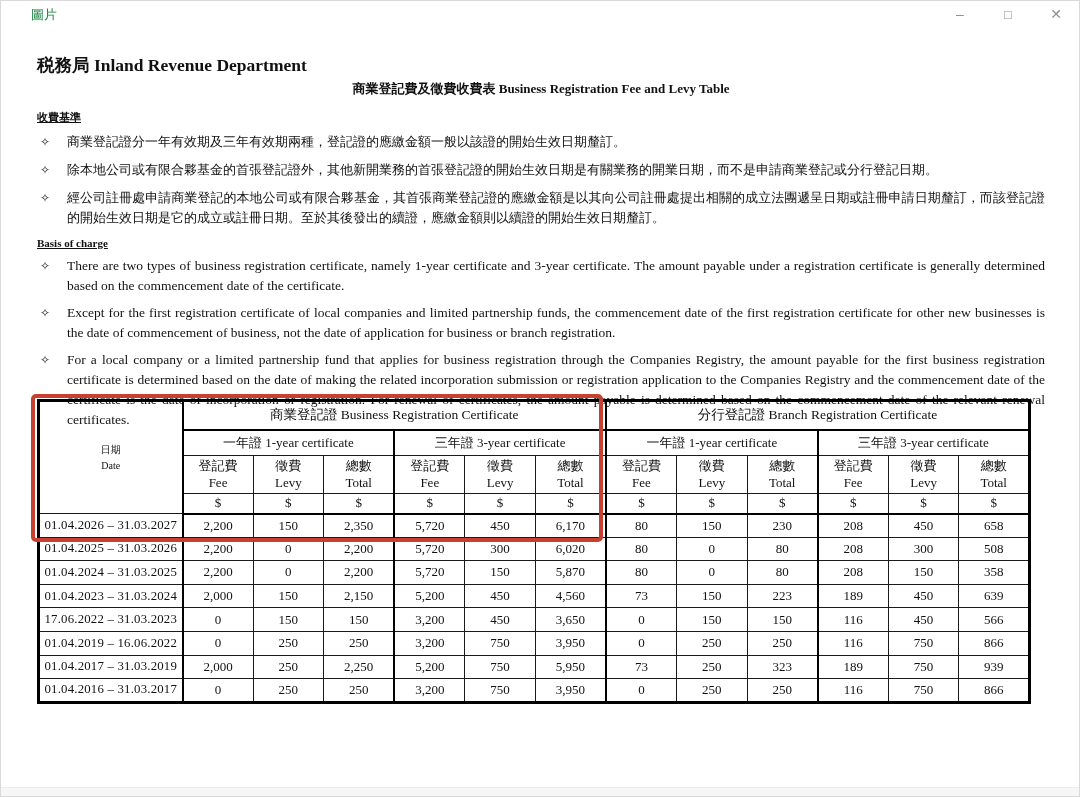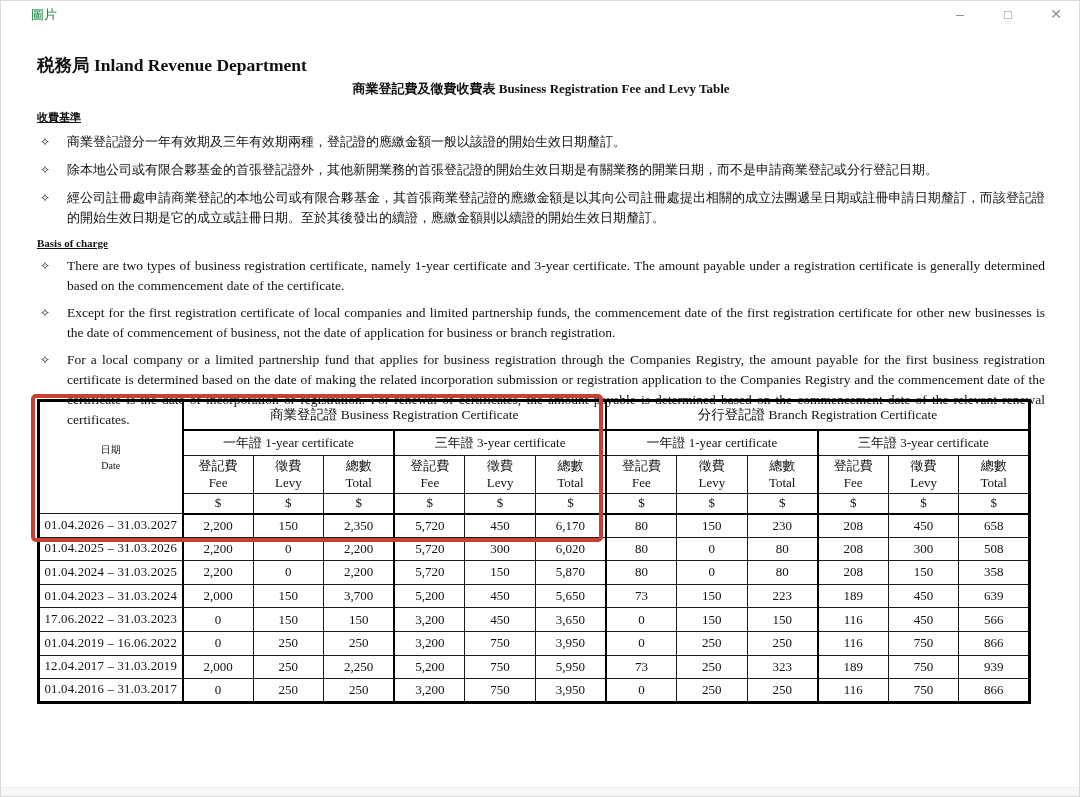--- a/index.html
+++ b/index.html
@@ -265,24 +265,24 @@
             <td>0</td>
             <td>80</td>
             <td class="hv">208</td>
             <td>150</td>
             <td>358</td>
           </tr>
           <tr>
             <td class="date-cell">01.04.2023 – 31.03.2024</td>
             <td class="hv">2,000</td>
             <td>150</td>
-            <td>3,700</td>
+            <td>2,150</td>
             <td class="hv">5,200</td>
             <td>450</td>
-            <td>5,650</td>
+            <td>4,560</td>
             <td class="hv">73</td>
             <td>150</td>
             <td>223</td>
             <td class="hv">189</td>
             <td>450</td>
             <td>639</td>
           </tr>
           <tr>
             <td class="date-cell">17.06.2022 – 31.03.2023</td>
             <td class="hv">0</td>
@@ -307,21 +307,21 @@
             <td>750</td>
             <td>3,950</td>
             <td class="hv">0</td>
             <td>250</td>
             <td>250</td>
             <td class="hv">116</td>
             <td>750</td>
             <td>866</td>
           </tr>
           <tr>
-            <td class="date-cell">12.04.2017 – 31.03.2019</td>
+            <td class="date-cell">01.04.2017 – 31.03.2019</td>
             <td class="hv">2,000</td>
             <td>250</td>
             <td>2,250</td>
             <td class="hv">5,200</td>
             <td>750</td>
             <td>5,950</td>
             <td class="hv">73</td>
             <td>250</td>
             <td>323</td>
             <td class="hv">189</td>

